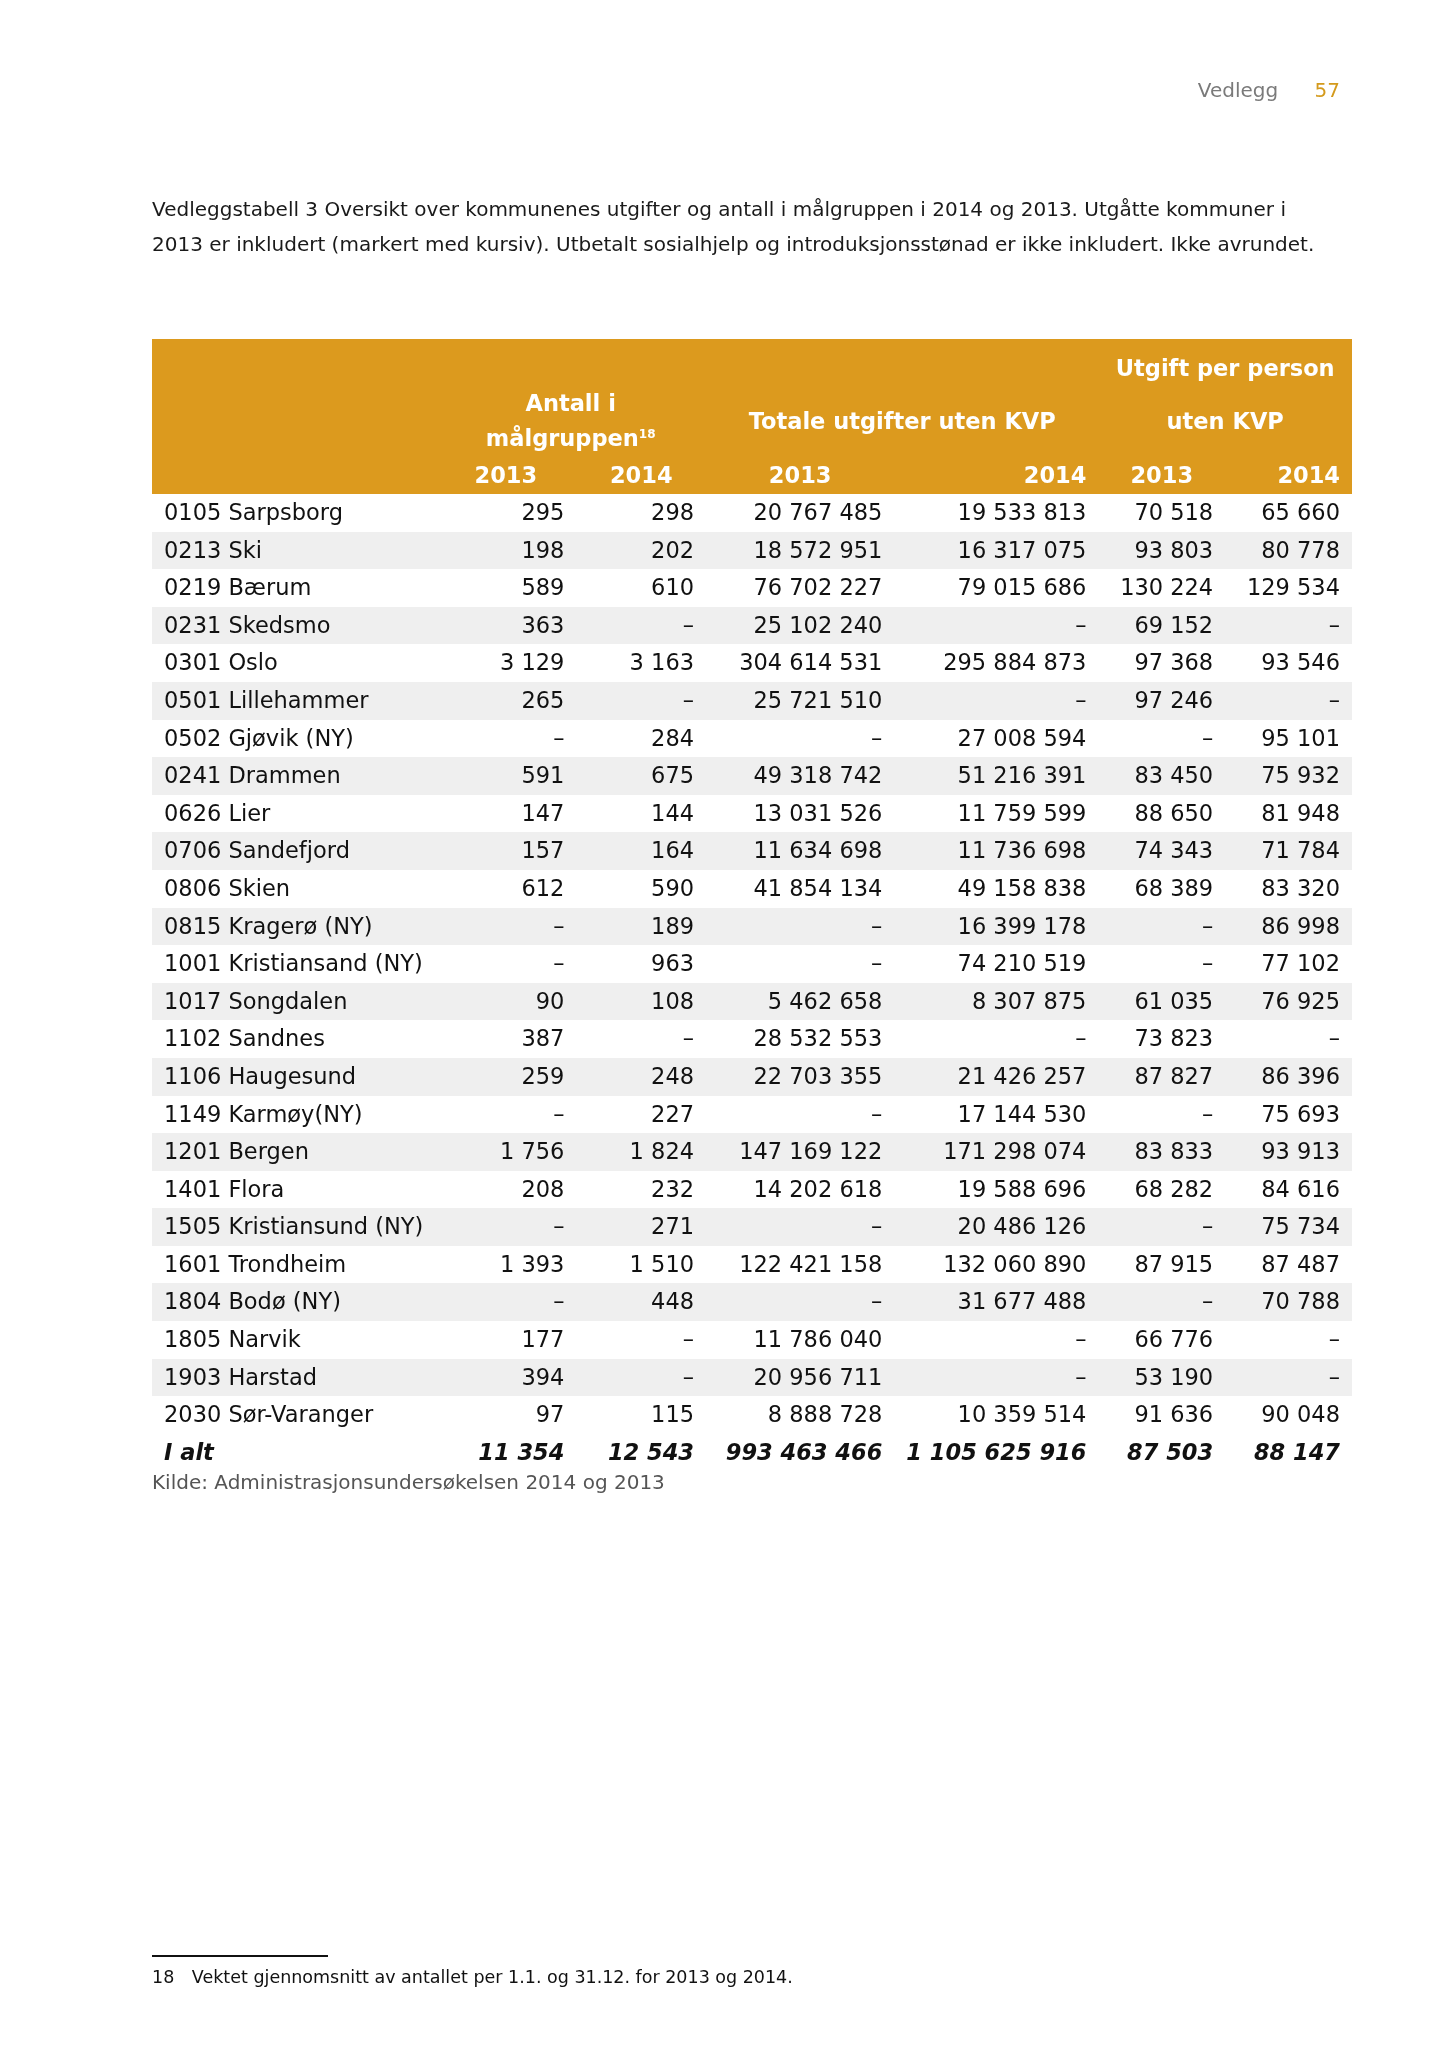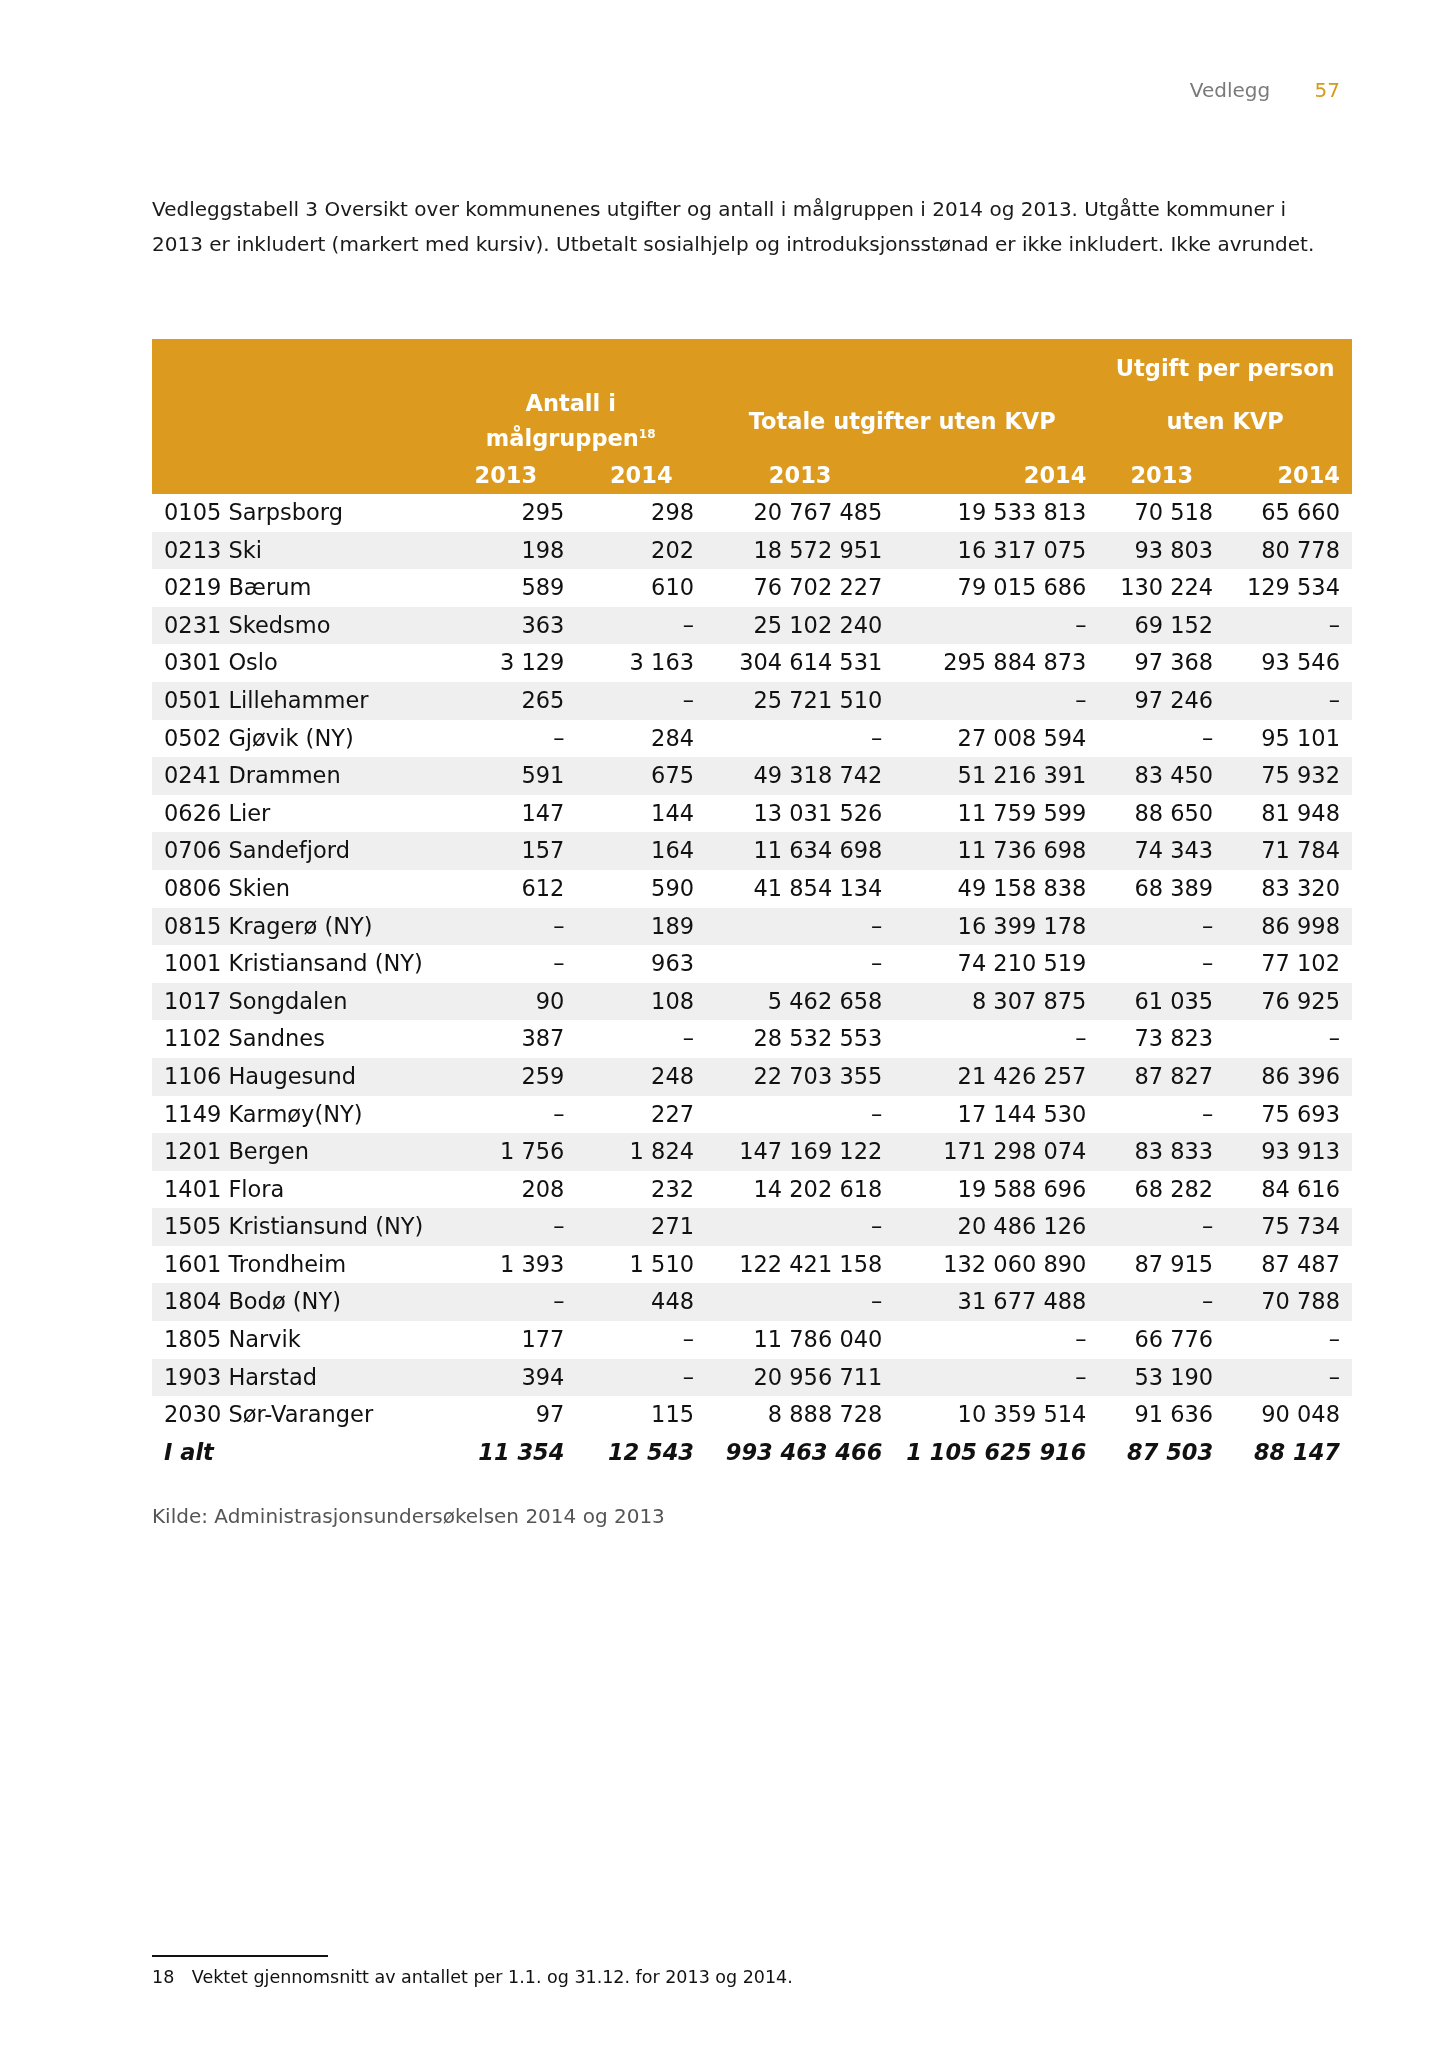--- a/index.html
+++ b/index.html
@@ -1,30 +1,30 @@
 <!DOCTYPE html>
 <html><head>
 <meta charset="utf-8">
 <style>
   html, body { margin: 0; padding: 0; background: #ffffff; }
   body { width: 1448px; height: 2048px; position: relative; font-family: "DejaVu Sans", "Liberation Sans", sans-serif; color: #111; }
   .running-header { position: absolute; top: 78px; right: 108px; font-size: 20px; color: #7a7a7a; }
-  .running-header .page-num { color: #d49a1c; margin-left: 38px; }
+  .running-header .page-num { color: #d49a1c; margin-left: 30px; }
   .caption { position: absolute; top: 192px; left: 152px; width: 1180px; font-size: 20px; line-height: 35px; color: #1a1a1a; }
   table.data { position: absolute; top: 339px; left: 152px; width: 1200px; border-collapse: collapse; font-size: 22.5px; }
   table.data thead th { background: #dc9a1e; color: #ffffff; font-weight: bold; padding: 0 12px; height: 35px; line-height: 35px; }
   table.data thead tr.h1 th { padding-top: 12px; }
   table.data thead tr.h3 th { height: 38px; }
   table.data tbody td { height: 37.6px; padding: 0 12px; line-height: 37.6px; white-space: nowrap; }
   table.data tbody tr:nth-child(even) td { background: #efefef; }
   table.data td.name { text-align: left; width: 230px; }
   table.data td.num { text-align: right; }
   table.data tr.total td { font-weight: bold; background: #ffffff !important; font-style: italic; }
   .c1 { width: 140px; } .c2 { width: 120px; } .c3 { width: 170px; } .c4 { width: 180px; } .c5 { width: 110px; } .c6 { width: 110px; }
-  .source { position: absolute; top: 1470px; left: 152px; font-size: 20px; color: #555; margin-top: 34px; }
+  .source { position: absolute; top: 1470px; left: 152px; font-size: 20px; color: #555; }
   .fn-rule { position: absolute; top: 1955px; left: 152px; width: 176px; height: 2px; background: #111; }
   .footnote { position: absolute; top: 1967px; left: 152px; font-size: 17.5px; color: #111; }
   .footnote .fn-num { margin-right: 12px; }
   sup { font-size: 12px; vertical-align: super; line-height: 0; }
 </style>
 </head>
 <body>
 
 <div class="running-header">
   <span>Vedlegg</span>

